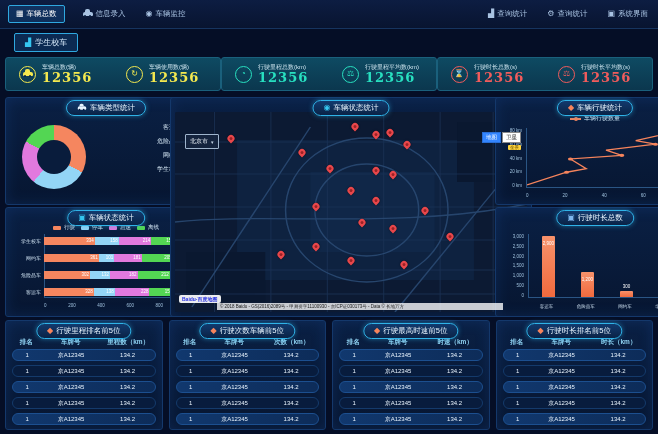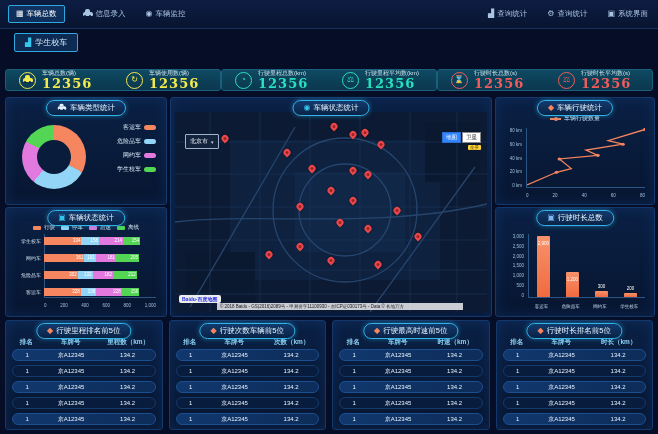--- a/index.html
+++ b/index.html
@@ -14,30 +14,30 @@
   .menu-item.active{border:1px solid #2fa8e0;background:rgba(30,120,200,.25);padding:3px 7px;border-radius:2px;color:#fff;}
   .title-box{position:absolute;left:50%;top:0;transform:translateX(-50%);width:218px;height:27px;text-align:center;
     background:linear-gradient(180deg,rgba(40,90,160,.35),rgba(10,25,60,.15));
     border-bottom:2px solid #2fa8e0;border-radius:0 0 5px 5px;padding-top:3px;box-sizing:border-box;}
   .title{font-size:10px;font-weight:bold;color:#fff;letter-spacing:.5px;line-height:11px;}
   .subtitle{font-size:5.5px;color:#93acc9;line-height:7px;}
   
   .subtab{position:absolute;left:14px;top:33px;display:flex;align-items:center;gap:4px;
     border:1px solid #2fa8e0;background:#0c2a52;color:#dcefff;font-size:8px;padding:3px 10px;border-radius:2px;}
   
-  .stats-row{position:absolute;left:5px;top:57px;width:648px;height:34px;display:flex;align-items:flex-end;}
+  .stats-row{position:absolute;left:5px;top:57px;width:648px;height:34px;display:flex;}
   .stat-group{flex:1;display:flex;background:linear-gradient(180deg,#0e4a62,#0b374e);
     border:1px solid #1a607c;border-radius:3px;}
   .stat-card{flex:1;display:flex;align-items:center;gap:6px;padding-left:13px;}
   .stat-ic{width:15px;height:15px;border:1px solid;border-radius:50%;display:flex;align-items:center;justify-content:center;font-size:8px;flex:none;}
   .stat-label{font-size:6px;color:#cde4ee;line-height:7px;}
   .stat-value{font-family:"DejaVu Serif",serif;font-size:13px;font-weight:bold;letter-spacing:1px;line-height:13px;}
   
   .panel{position:absolute;background:linear-gradient(180deg,#0a2044,#071631);
-    border:1px solid #14386b;border-radius:3px;box-shadow:inset 0 0 14px rgba(30,90,180,.22);}
+    border:1px solid #14386b;border-radius:3px;box-shadow:inset 0 0 14px rgba(30,90,180,.22);padding-left:40px;}
   .pill{position:absolute;top:2px;left:50%;transform:translateX(-50%);display:flex;align-items:center;gap:3px;
     padding:2px 10px;font-size:7.5px;color:#eaf6ff;white-space:nowrap;
     background:linear-gradient(180deg,#123a6e,#0a2346);border:1px solid #2fb3e8;border-radius:9px;
     box-shadow:0 0 5px rgba(47,179,232,.5);z-index:3;}
   .p-type{left:5px;top:97px;width:160px;height:106px;}
   .p-status{left:5px;top:207px;width:160px;height:108px;}
   .p-map{left:170px;top:97px;width:320px;height:218px;}
   .p-drive{left:495px;top:97px;width:158px;height:106px;}
   .p-alarm{left:495px;top:207px;width:158px;height:108px;}
   .glyph{font-size:8px;line-height:1;}

